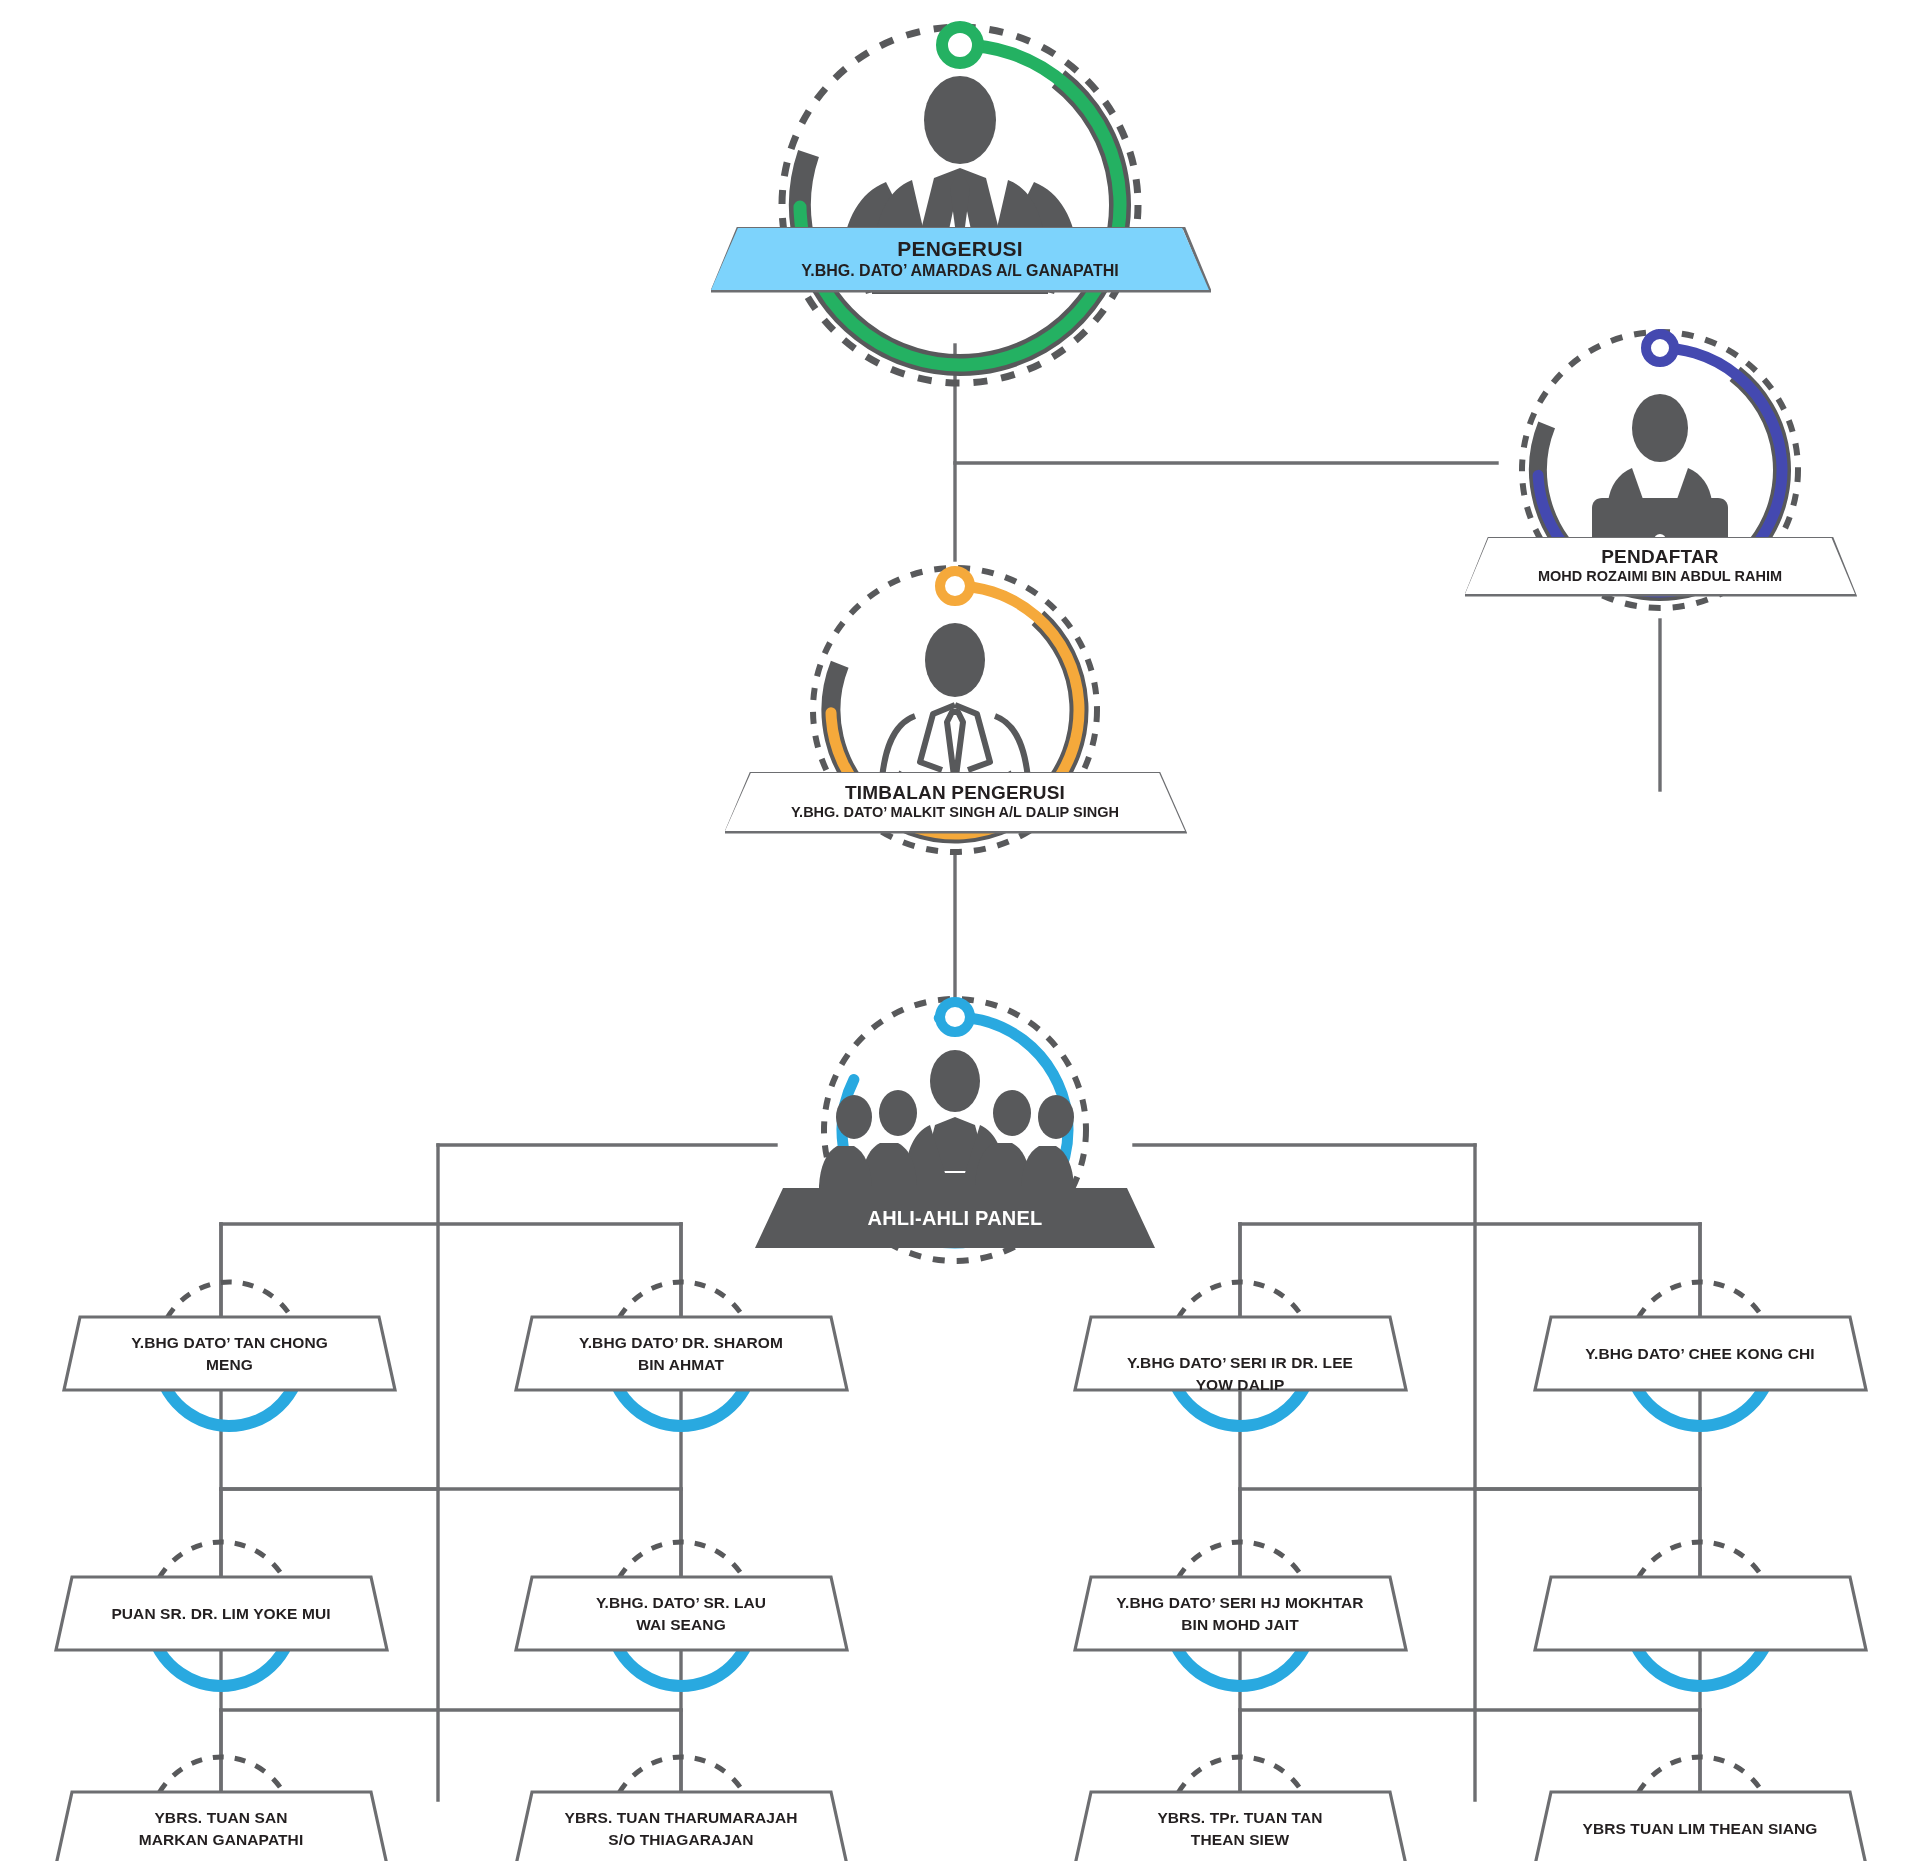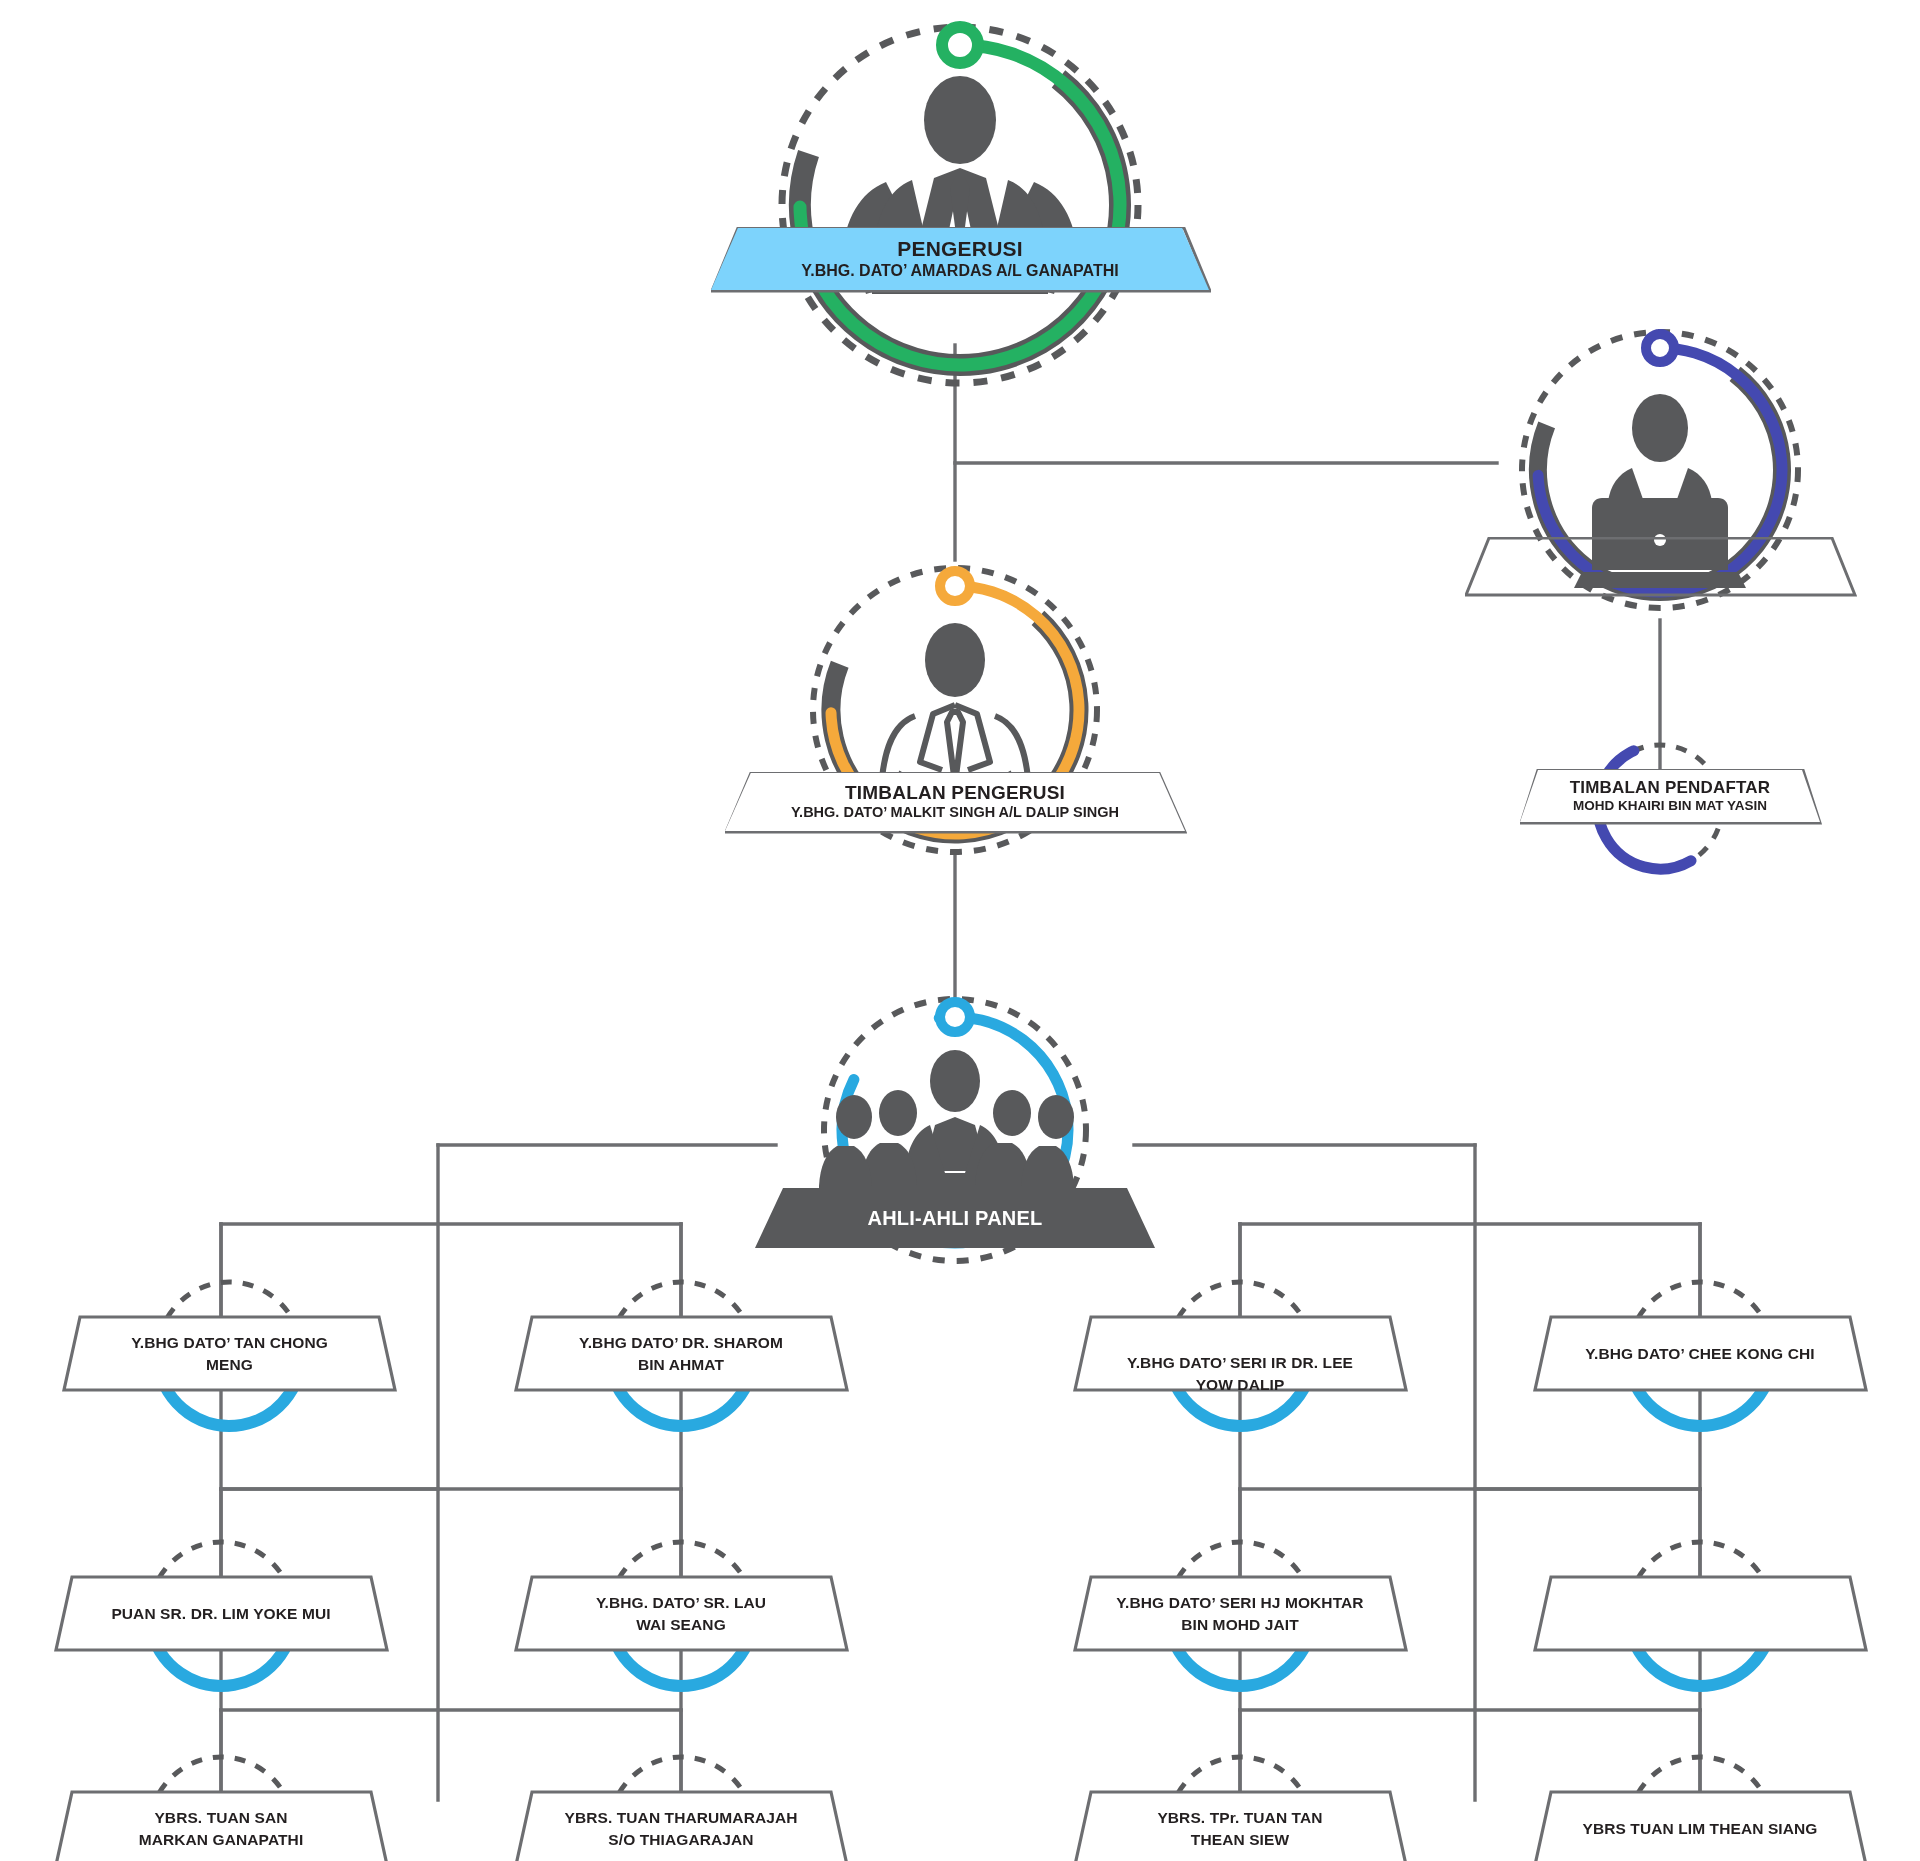--- a/index.html
+++ b/index.html
@@ -139,39 +139,30 @@
       <circle cx="170" cy="48" r="14" fill="#ffffff" stroke="#4449B0" stroke-width="10"></circle>
       <g fill="#58595B">
         <ellipse cx="170" cy="128" rx="28" ry="34"></ellipse>
         <path d="M142 168 c-14 6 -22 18 -24 34 l36 0 z"></path>
         <path d="M198 168 c14 6 22 18 24 34 l-36 0 z"></path>
         <path d="M112 198 h116 c6 0 10 4 10 10 v62 h-136 v-62 c0 -6 4 -10 10 -10 z"></path>
         <circle cx="170" cy="240" r="6" fill="#ffffff"></circle>
         <path d="M92 272 h156 l8 16 h-172 z"></path>
       </g>
     </svg>
+    <div class="banner hero-banner" style="left:-25px;top:238px;width:390px;height:56px;
+                clip-path:polygon(6% 0,94% 0,100% 100%,0 100%);background:#ffffff;">
+      <div class="b-title" style="font-size:19px;">PENDAFTAR</div>
+      <div class="b-sub" style="font-size:14.5px;">MOHD ROZAIMI BIN ABDUL RAHIM</div>
+    </div>
     <svg style="position:absolute;left:-25px;top:237px;" width="392" height="60">
       <polygon points="24,1 367,1 390,58 1,58" fill="none" stroke="#6D6E71" stroke-width="3"></polygon>
     </svg>
   </div>
 
-  <div class="node" style="left:1520px;top:712px;">
-    <svg width="300" height="190" viewBox="0 0 300 190">
-      <circle cx="140" cy="95" r="62" fill="none" stroke="#58595B" stroke-width="5" stroke-dasharray="11 11"></circle>
-      <circle cx="140" cy="95" r="62" fill="none" stroke="#4449B0" stroke-width="11" stroke-dasharray="200 500" transform="rotate(60 140 95)" stroke-linecap="round"></circle>
-    </svg>
-    <div class="banner hero-banner" style="left:0px;top:58px;width:300px;height:52px;
-                clip-path:polygon(6% 0,94% 0,100% 100%,0 100%);background:#ffffff;">
-      <div class="b-title" style="font-size:17px;">TIMBALAN PENDAFTAR</div>
-      <div class="b-sub" style="font-size:13.5px;">MOHD KHAIRI BIN MAT YASIN</div>
-    </div>
-    <svg style="position:absolute;left:0px;top:57px;" width="302" height="56">
-      <polygon points="18,1 283,1 300,54 1,54" fill="none" stroke="#6D6E71" stroke-width="3"></polygon>
-    </svg>
-  </div>
 
   <div class="node" style="left:770px;top:985px;">
     <svg width="370" height="310" viewBox="0 0 370 310">
       <circle cx="185" cy="145" r="113" fill="none" stroke="#29A9E0" stroke-width="11" stroke-dasharray="600 1000" transform="rotate(-98 185 145)" stroke-linecap="round"></circle>
       <circle cx="185" cy="145" r="131" fill="none" stroke="#58595B" stroke-width="6" stroke-dasharray="12 12"></circle>
       <circle cx="185" cy="32" r="15" fill="#ffffff" stroke="#29A9E0" stroke-width="10"></circle>
       <g fill="#58595B">
 
         <ellipse cx="185" cy="96" rx="25" ry="31"></ellipse>
         <path d="M185 132 l-20 8 -12 46 h64 l-12 -46 z"></path>

